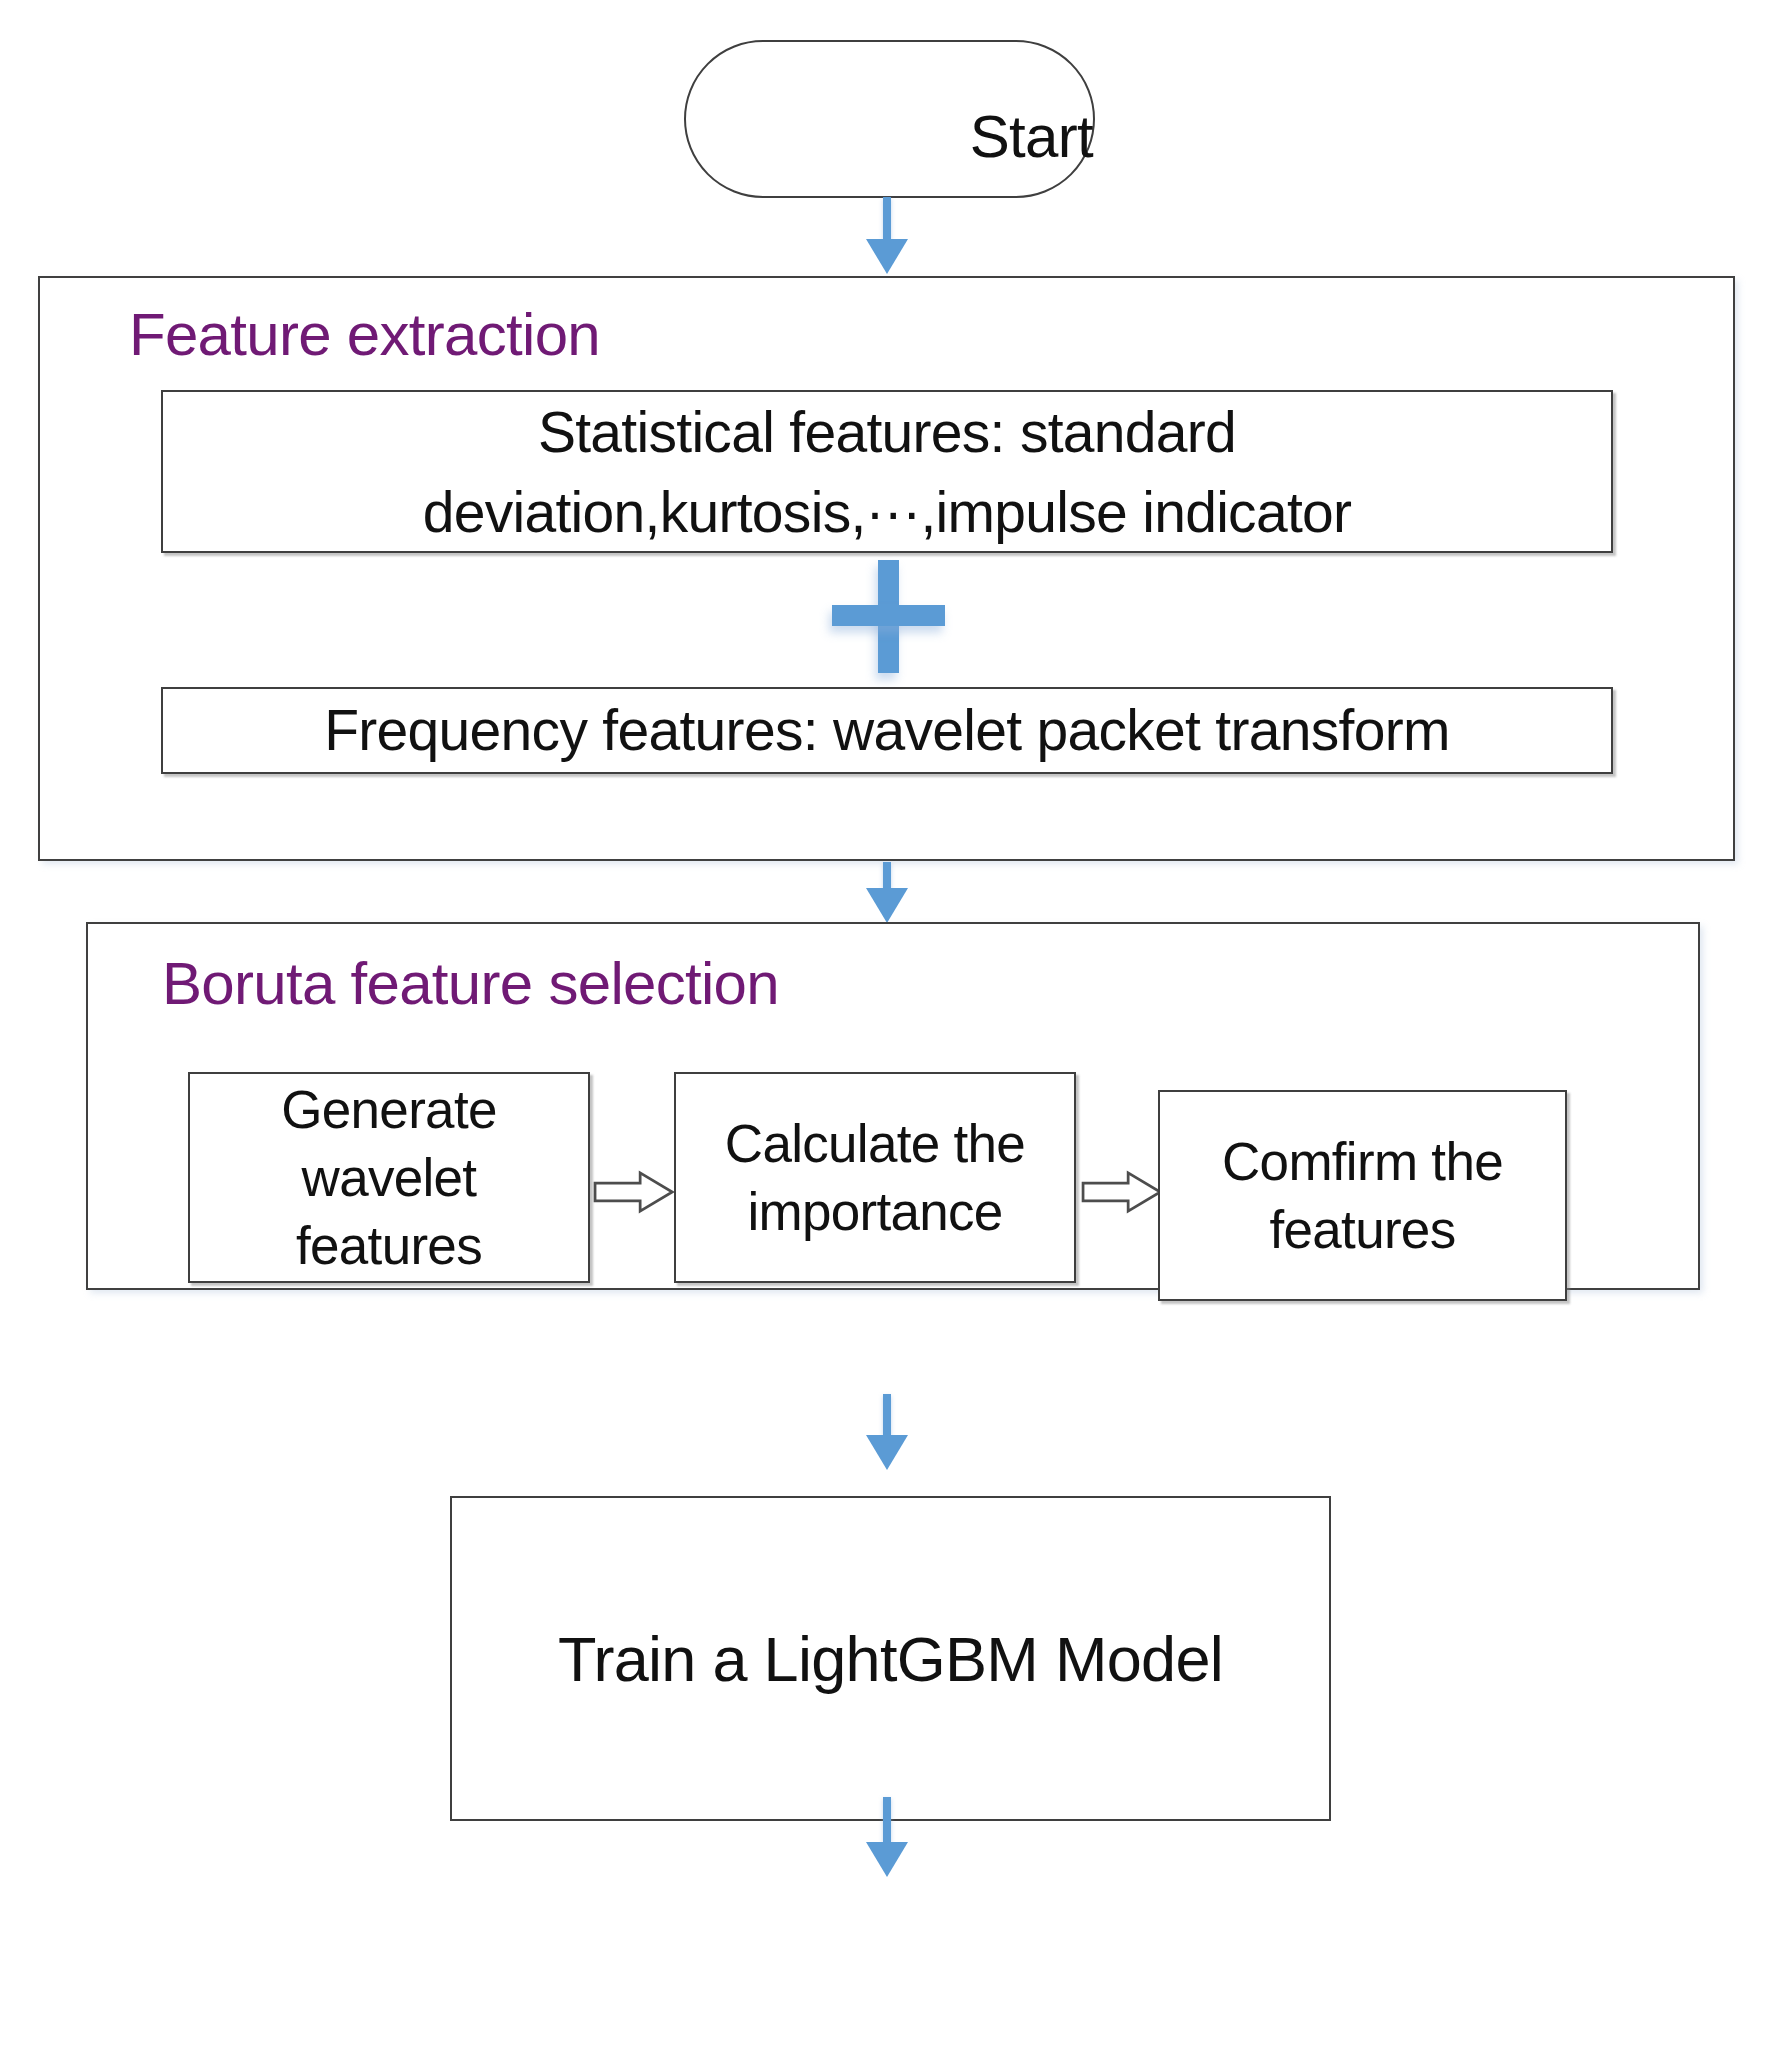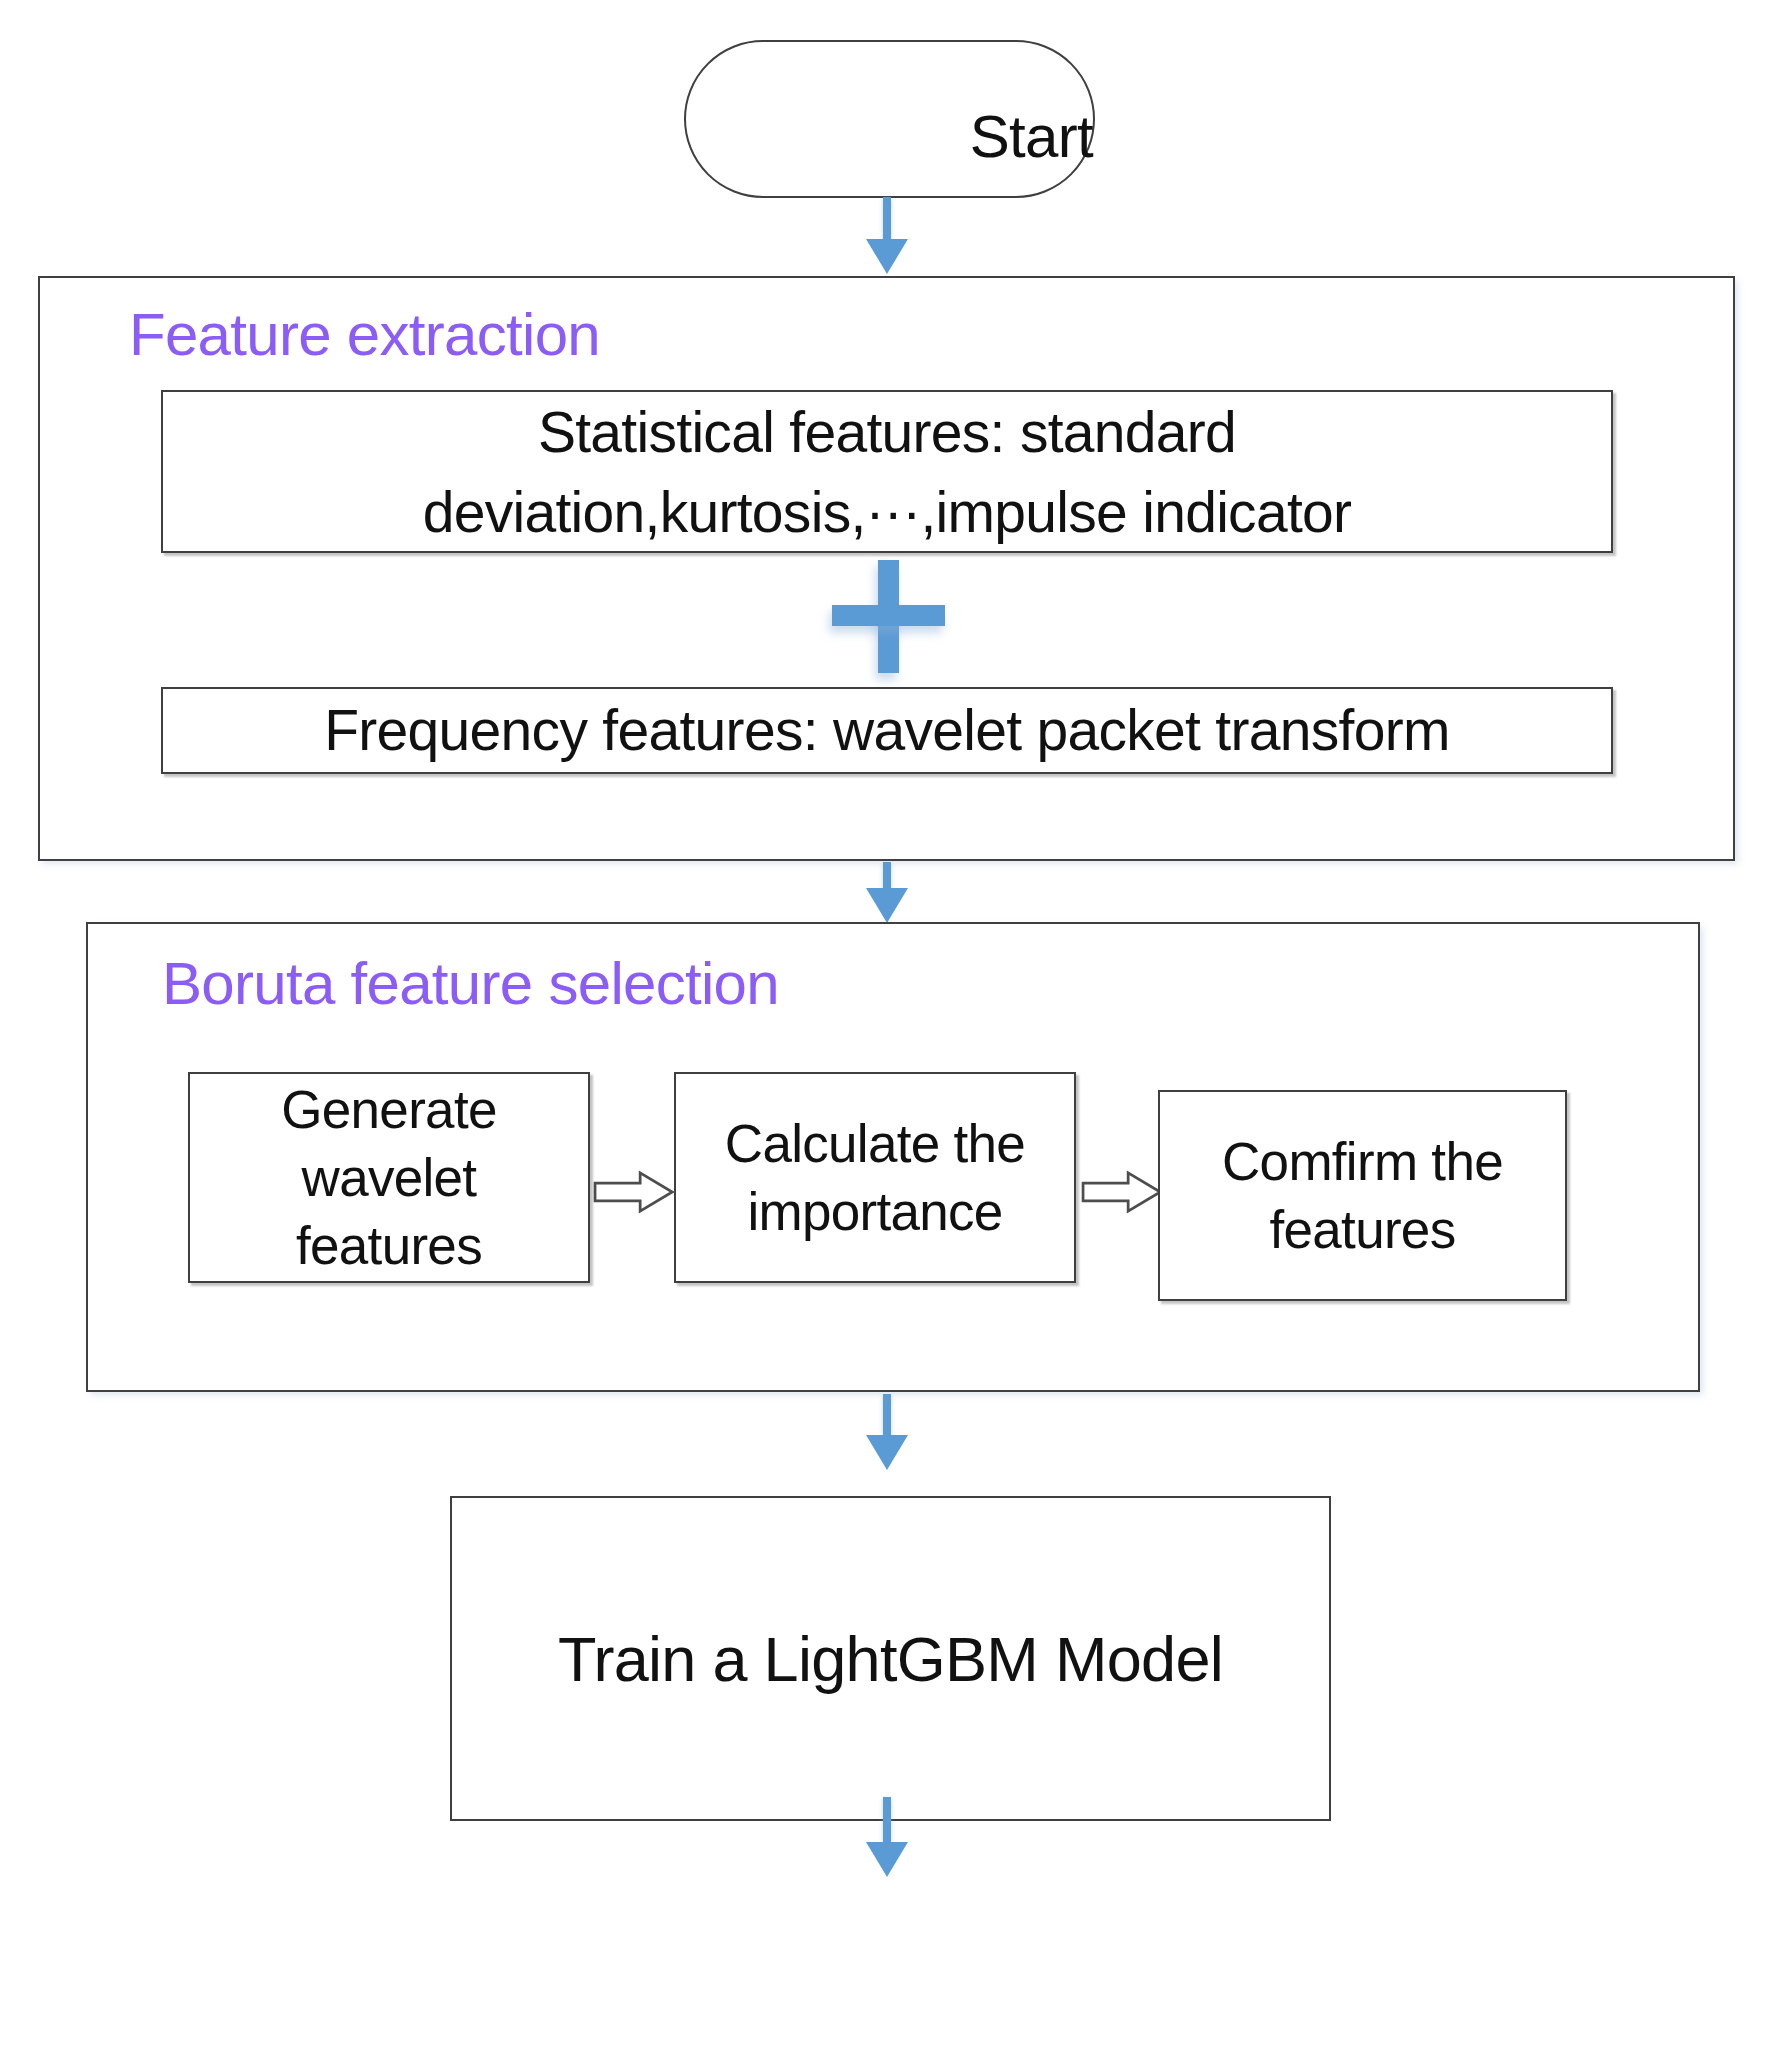--- a/index.html
+++ b/index.html
@@ -24,21 +24,21 @@
   }
 
   
   .container-box{
     border:2px solid #404040;
     background:#ffffff;
     box-shadow:4.1px 4.1px 6.8px rgba(170,190,215,0.35);
   }
   .section-title{
     position:absolute;
-    color:#8b5cf6;
+    color:#701a75;
     font-size:60px;letter-spacing:-0.7px;
     white-space:nowrap;
   }
 
   
   .proc-box{
     border:2px solid #3f3f3f;
     background:#ffffff;
     box-shadow:2.7px 3.4px 2px rgba(125,125,125,0.45);
     display:flex;flex-direction:column;align-items:center;justify-content:center;
@@ -97,21 +97,21 @@
     </div>
 
     <div class="abs proc-box freq-box" style="left:121px;top:409px;width:1452px;height:87px;">
       <div>Frequency features: wavelet packet transform</div>
     </div>
   </div>
 
   <div class="abs arrow-stem" style="left:883px;top:862px;height:30px;"></div>
   <div class="abs arrow-head" style="left:866px;top:888px;"></div>
 
-  <div class="abs container-box" style="left:86px;top:922px;width:1614px;height:470px;">
+  <div class="abs container-box" style="left:86px;top:922px;width:1614px;height:368px;">
     <div class="section-title" style="left:74px;top:24.6px;">Boruta feature selection</div>
 
     <div class="abs proc-box step-box" style="left:100px;top:148px;width:402px;height:211px;">
       <div>Generate</div>
       <div>wavelet</div>
       <div>features</div>
     </div>
 
     <svg class="abs harrow" style="left:505px;top:246px;" width="82" height="44" viewBox="0 0 120 64">
       <polygon points="3,19 69,19 69,4 116,32 69,60 69,45 3,45" fill="#ffffff" stroke="#4d4d4d" stroke-width="4"></polygon>

